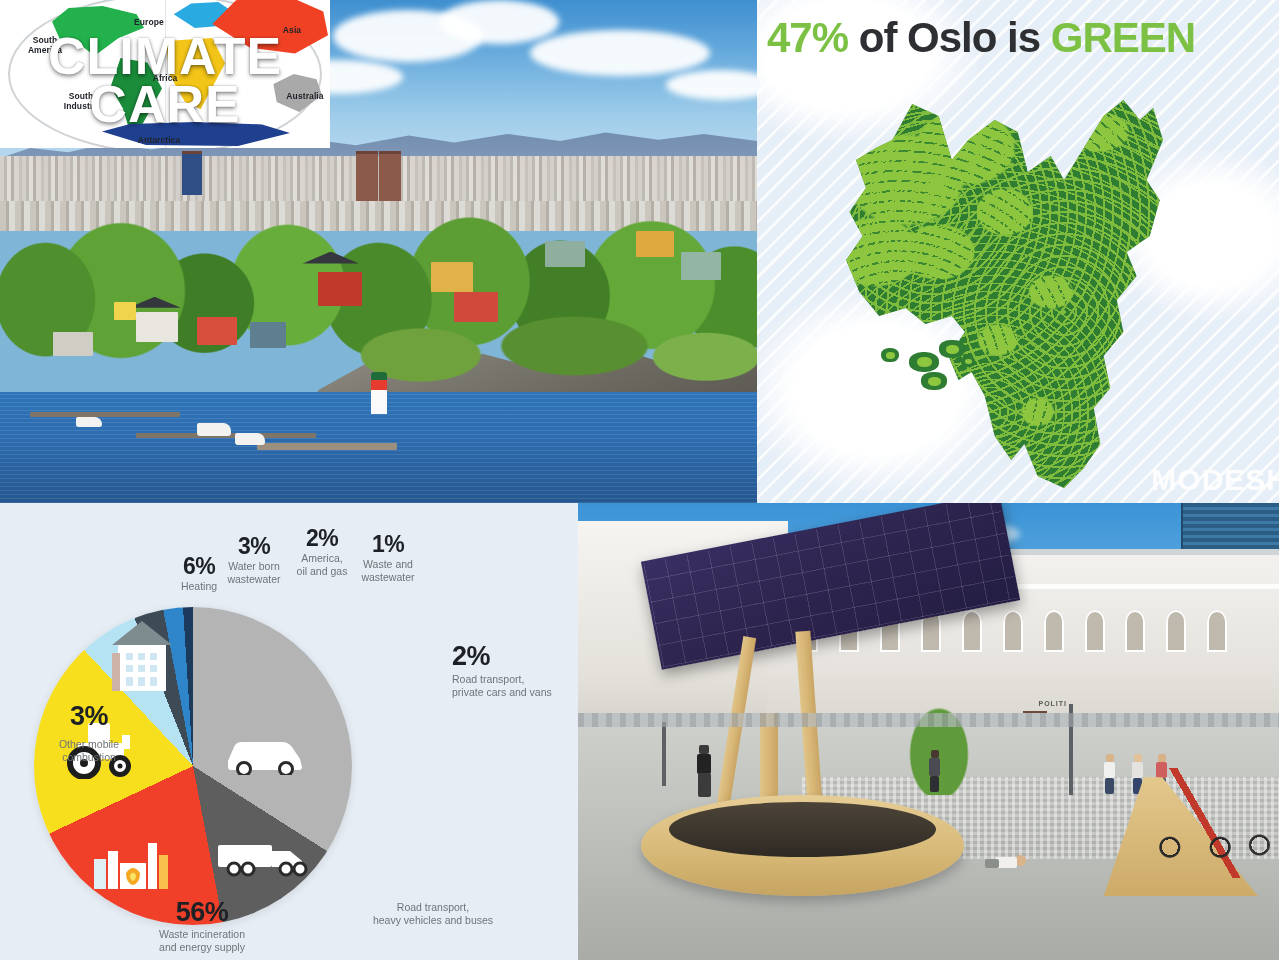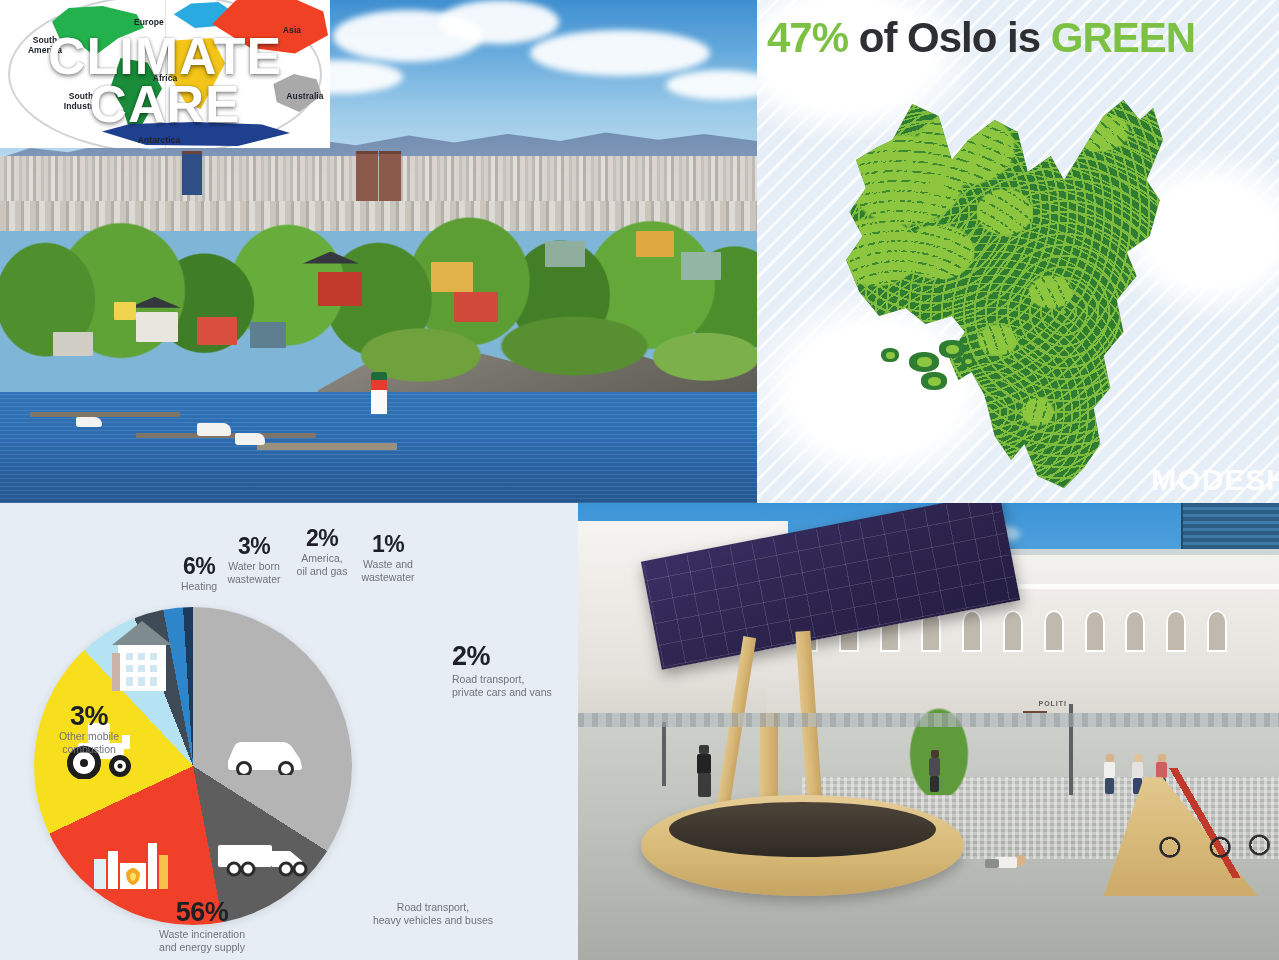--- a/index.html
+++ b/index.html
@@ -518,21 +518,21 @@
     </div>
 
     <div class="pie-label" style="left:452px;top:140px;width:124px;">
       <div class="pl-pct">2%</div>
       <div class="pl-desc" style="white-space:pre-line;">Road transport,
 private cars and vans</div>
     </div>
 
     <div class="pie-label" style="left:30px;top:200px;width:118px;text-align:center;">
       <div class="pl-pct">3%</div>
-      <div class="pl-desc c" style="white-space:pre-line;margin:0 auto 0;">Other mobile
+      <div class="pl-desc c" style="white-space:pre-line;margin:8px auto 0;">Other mobile
 combustion</div>
     </div>
 
     <div class="pie-label" style="left:112px;top:396px;width:180px;text-align:center;">
       <div class="pl-pct">56%</div>
       <div class="pl-desc c" style="white-space:pre-line;max-width:none;margin:2px auto 0;">Waste incineration
 and energy supply</div>
     </div>
 
     <div class="pie-label" style="left:338px;top:396px;width:190px;text-align:center;">

